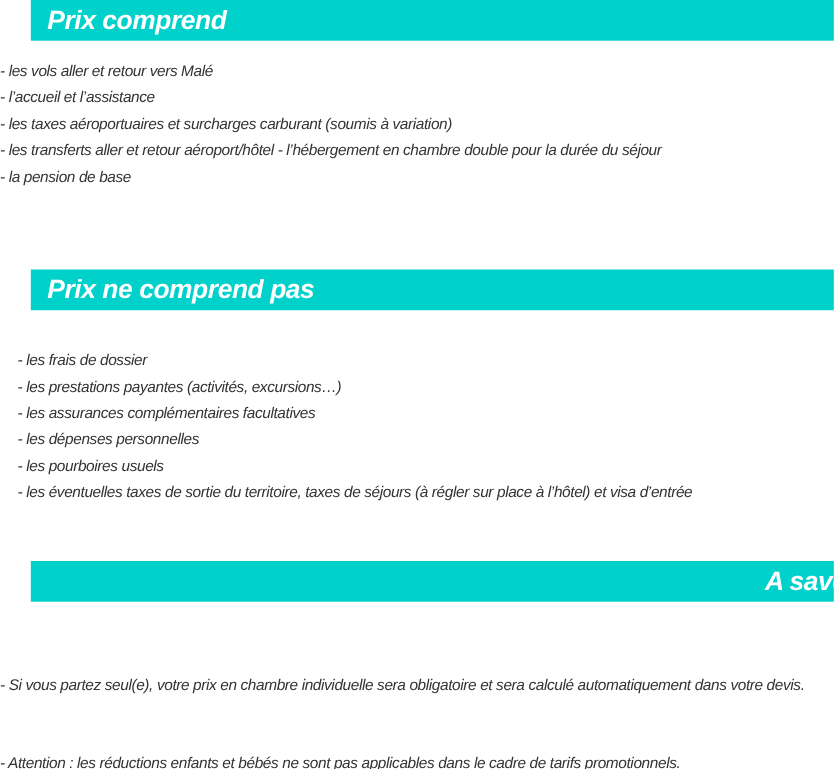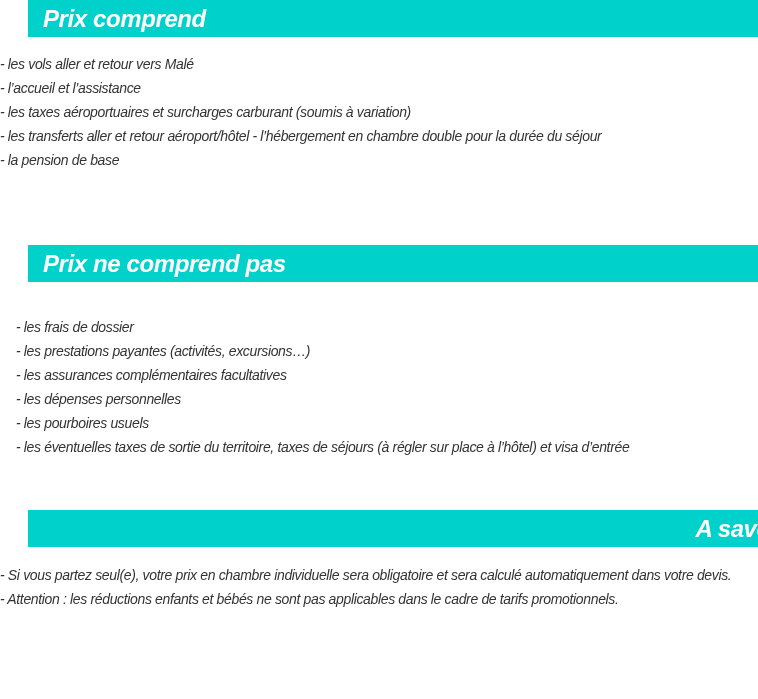--- a/index.html
+++ b/index.html
@@ -45,20 +45,21 @@
     .section-list li {
       font-style: italic;
       font-size: 14px;
       line-height: 24px;
       color: #333333;
       letter-spacing: -0.35px;
       white-space: nowrap;
     }
     .section-list.wrap li {
       white-space: normal;
+      margin-top: 47px;
     }
     #header-1 { top: 0; }
     #list-1 { top: 52px; }
     #header-2 { top: 245px; }
     #list-2 { top: 315px; margin-left: 16px; }
     #header-3 { top: 510px; text-align: right; }
     #list-3 { top: 563px; }
   </style>
 </head>
 <body>

